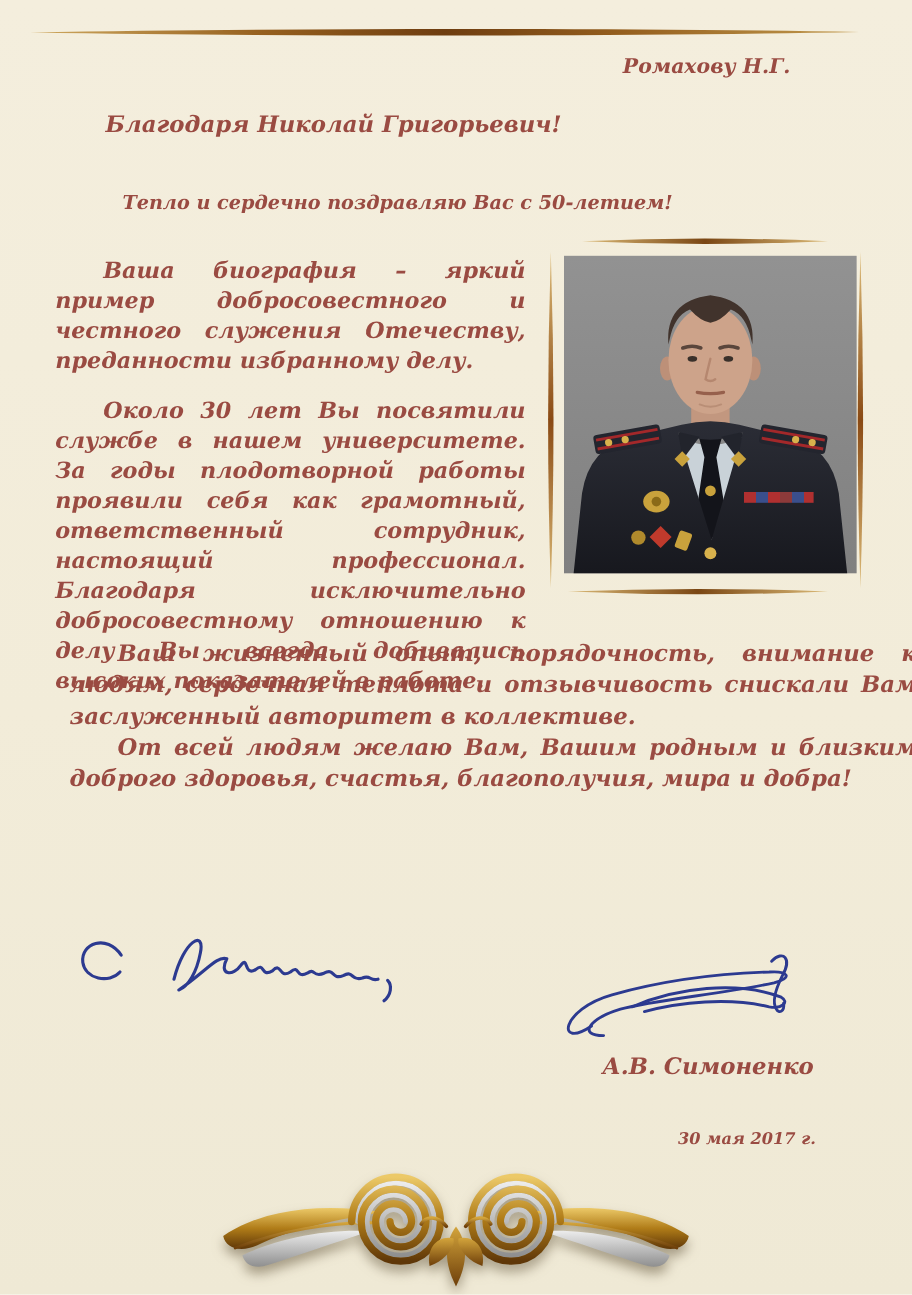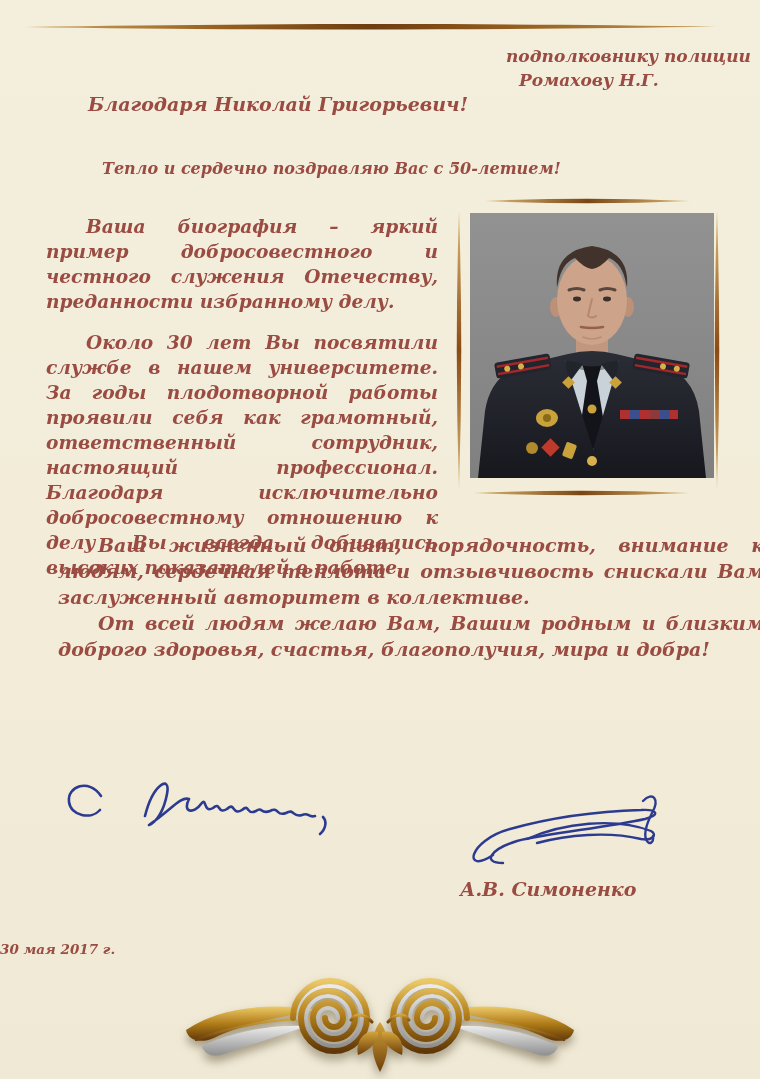--- a/index.html
+++ b/index.html
@@ -25,22 +25,22 @@
   .photo-area{position:absolute;left:445px;top:190px;width:300px;height:320px;}
   .photo-area svg{position:absolute;}
   .portrait{left:25px;top:23px;}
   .frame-top{left:40px;top:7px;}
   .frame-bottom{left:28px;top:299px;}
   .frame-left{left:10px;top:20px;}
   .frame-right{left:268px;top:20px;}
   .hand-left{position:absolute;left:55px;top:770px;}
   .sig-right{position:absolute;left:455px;top:783px;}
   .signer-title{position:absolute;left:62px;top:848px;font-size:19px;line-height:28px;}
-  .signer-name{position:absolute;left:460px;top:878px;width:260px;text-align:left;font-size:19px;}
-  .letter-date{position:absolute;left:0;top:941px;width:664px;text-align:left;font-size:13.5px;}
+  .signer-name{position:absolute;left:460px;top:878px;width:260px;text-align:center;font-size:19px;}
+  .letter-date{position:absolute;left:16px;top:941px;width:664px;text-align:right;font-size:13.5px;}
   .ornament{position:absolute;left:180px;top:958px;filter:drop-shadow(0 6px 5px rgba(105,92,68,0.55));}
   .ink{stroke:var(--ink,#2c3a90);fill:none;stroke-linecap:round;stroke-linejoin:round;}
 </style>
 </head>
 <body>
 
 <div class="page">
 
   <svg class="top-rule" viewBox="0 0 760 10">
     <defs>
@@ -49,21 +49,20 @@
           <stop offset="0.28" stop-color="#96601f"></stop>
         <stop offset="0.5" stop-color="#6e3d10"></stop>
           <stop offset="0.72" stop-color="#96601f"></stop>
         <stop offset="1" stop-color="#c29a4e"></stop>
       </linearGradient>
     </defs>
     <path d="M25,5 C250,1.2 510,1.2 716,4.6 C510,8.4 250,8.6 25,5 Z" fill="url(#ruleGrad)"></path>
   </svg>
 
   <div class="addressee maroon">
-    <div class="l1">подполковнику полиции</div>
     <div class="l2">Ромахову Н.Г.</div>
   </div>
 
   <div class="greeting maroon">Благодаря Николай Григорьевич!</div>
   <div class="congrats maroon">Тепло и сердечно поздравляю Вас с 50-летием!</div>
 
   <div class="col-text maroon">
     <p>Ваша биография – яркий пример добросовестного и честного служения Отечеству, преданности избранному делу.</p>
     <p>Около 30 лет Вы посвятили службе в нашем университете. За годы плодотворной работы проявили себя как грамотный, ответственный сотрудник, настоящий профессионал. Благодаря исключительно добросовестному отношению к делу Вы всегда добивались высоких показателей в работе.</p>
   </div>

